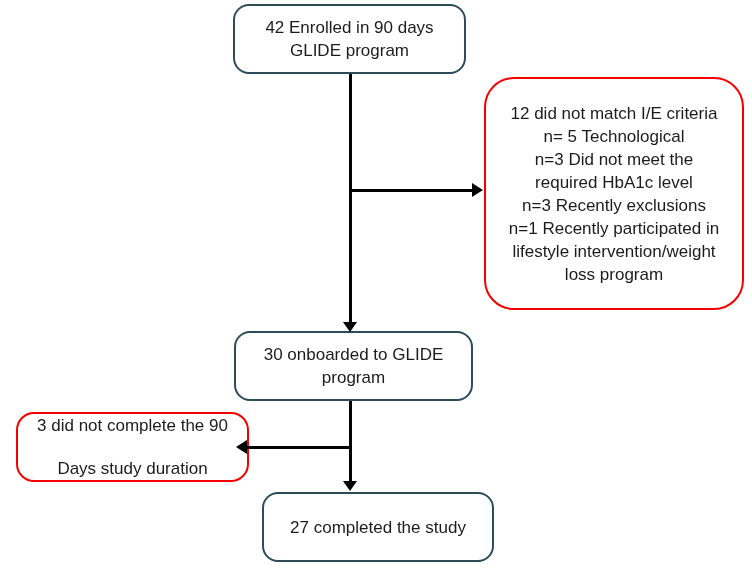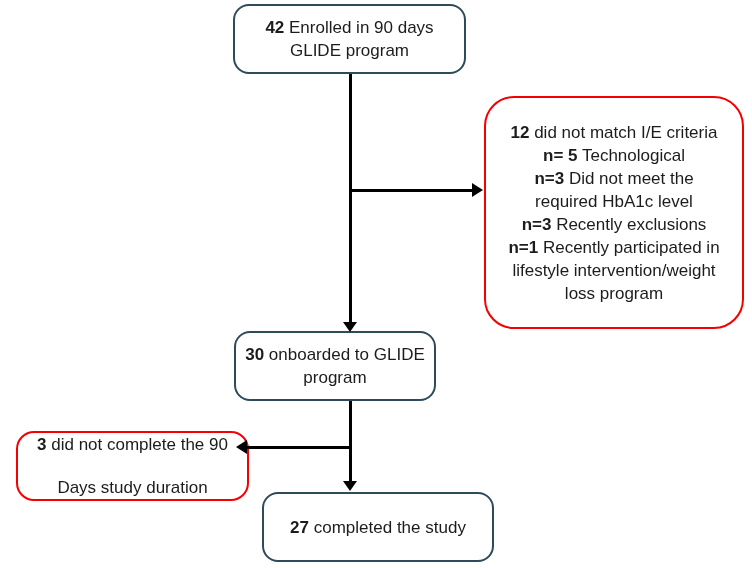--- a/index.html
+++ b/index.html
@@ -22,35 +22,34 @@
     display: flex;
     flex-direction: column;
     justify-content: center;
     align-items: center;
     background: #ffffff;
     font-size: 17px;
     line-height: 23px;
     text-align: center;
   }
   .box .line { white-space: nowrap; }
-  .box .b { font-weight: 700; }
+  .box .b { font-weight: 400; }
   .teal {
     border: 2.5px solid var(--primary-box-border, #2e4b5a);
     border-radius: 16px;
   }
   .red {
     border: 2.5px solid var(--exclusion-box-border, #f40000);
     border-radius: 18px;
-    margin-top: 19px;
   }
   .red.big { border-radius: 30px; }
 
   .box-enrolled   { left: 233px; top: 4px;   width: 233px; height: 70px; }
   .box-exclusion  { left: 484px; top: 77px;  width: 260px; height: 233px; }
-  .box-onboarded  { left: 234px; top: 331px; width: 202px; height: 70px; }
+  .box-onboarded  { left: 234px; top: 331px; width: 239px; height: 70px; }
   .box-dropout    { left: 16px;   top: 412px; width: 233px; height: 70px; justify-content: space-between; }
   .box-completed  { left: 234px; top: 492px; width: 232px; height: 70px; margin-left: 28px; }
 
   .aline {
     position: absolute;
     background: var(--arrow, #000000);
   }
   .vline { width: 3px; }
   .hline { height: 3px; }
   .ahead {

